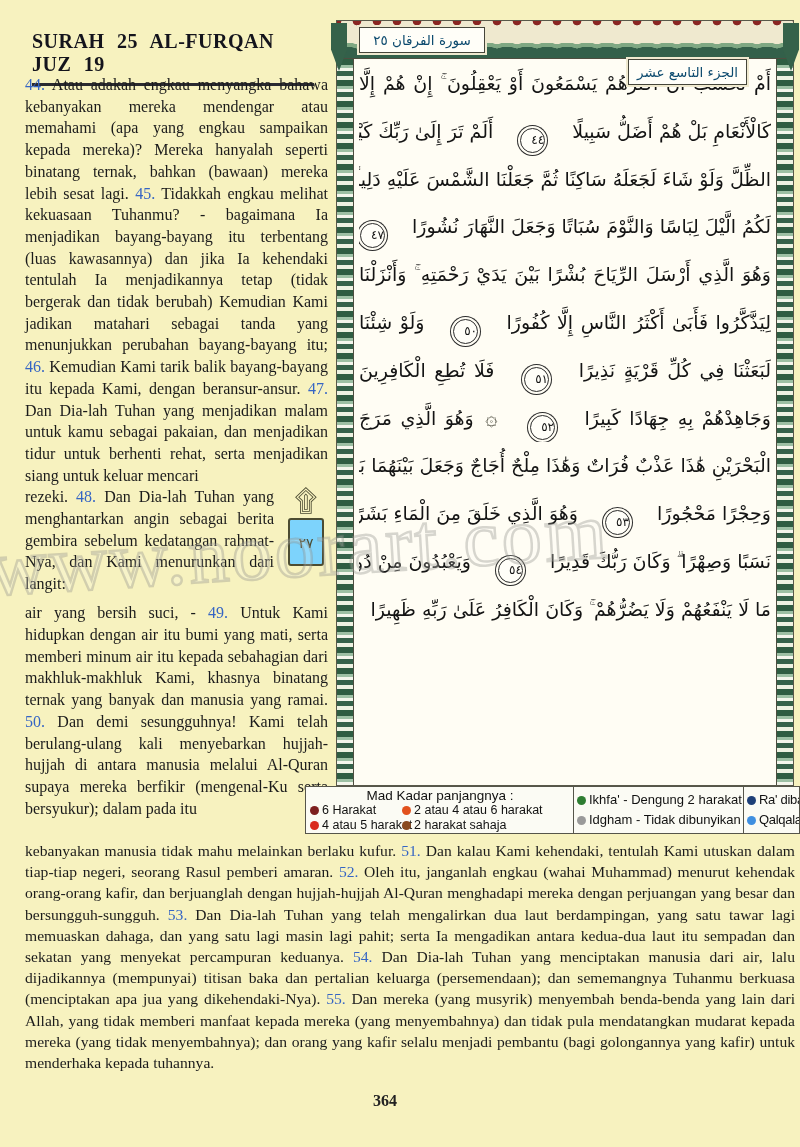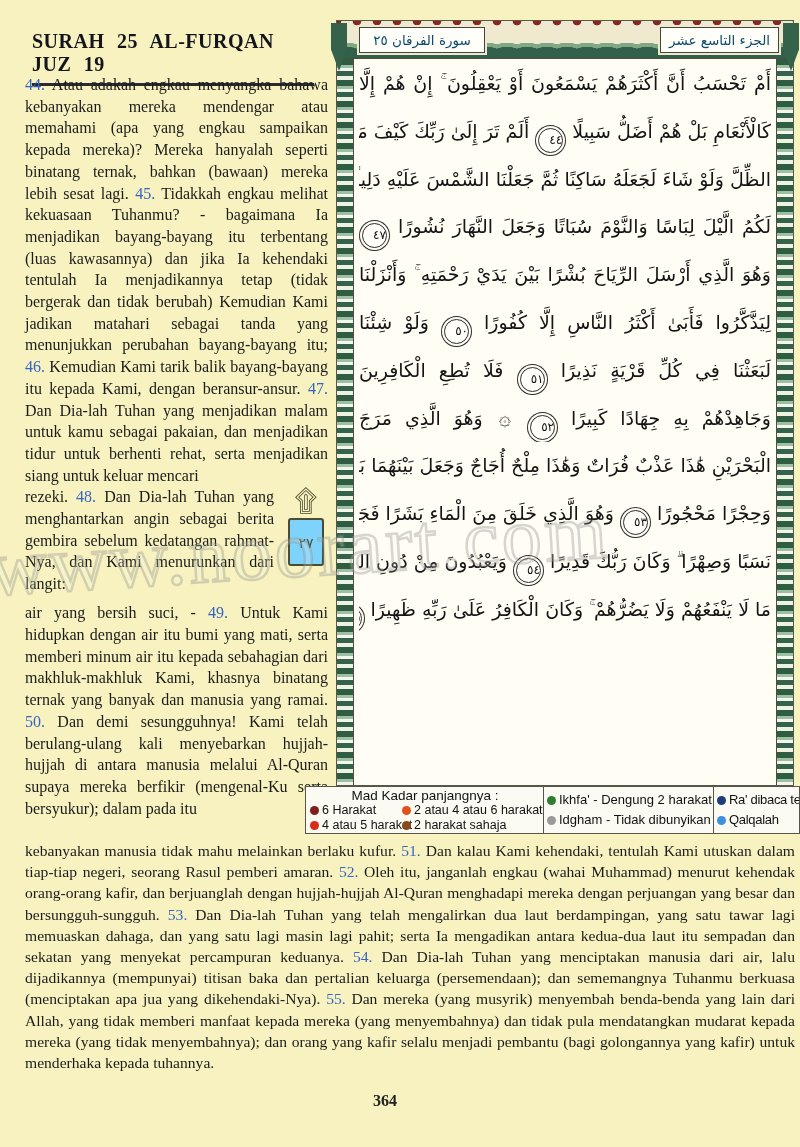--- a/index.html
+++ b/index.html
@@ -42,21 +42,21 @@
   .band::before { left:-6px; clip-path:polygon(0 0,100% 0,100% 55%,50% 100%,0 55%); }
   .band::after  { right:-6px; clip-path:polygon(0 0,100% 0,100% 55%,50% 100%,0 55%); }
   .cartouche {
     position:absolute; top:6px; height:26px; line-height:24px;
     background:#fffef8; border:1px solid #45453a;
     direction:rtl; text-align:center;
     font-family:"DejaVu Sans", sans-serif; font-size:13.5px; color:#0c4a6e;
     padding:0 8px; z-index:3; box-shadow:0 0 0 2px #efe9cf;
   }
   .cartouche.surah { left:22px;  min-width:126px; }
-  .cartouche.juz   { right:14px; min-width:104px; }
+  .cartouche.juz   { right:46px; min-width:104px;margin-top:32px; }
   .frame-body { flex:1; display:flex; }
   .sideband {
     width:17px; flex:0 0 17px;
     background-color:#f2f4e8;
     background-image:repeating-linear-gradient(180deg,
       #2f5d42 0 6px, #9dc0a4 6px 9px, #f4f6ec 9px 12px,
       #35624a 12px 17px, #eef2e2 17px 21px);
   }
   .sideband.left  { border-right:1px solid #4e4e40; }
   .sideband.right { border-left:1px solid #4e4e40; }
@@ -69,21 +69,21 @@
     font-size:19px; line-height:47.8px; height:47.8px;
     color:#141414; white-space:nowrap;
     text-align:justify; text-align-last:justify;
     overflow:hidden;
   }
   .ayah {
     display:inline-block; width:25px; height:25px; line-height:23px;
     border:1px solid #2c2c2c; border-radius:50%;
     box-shadow:0 0 0 2px #fffdf4, 0 0 0 3px #2c2c2c;
     font-size:12px; text-align:center; background:#fffef8;
-    vertical-align:-6px; margin:0 3px; white-space:normal;
+    vertical-align:-6px; margin:0 21px; white-space:normal;
   }
   .rub { font-size:21px; color:#3a3a2c; margin:0 3px; }
   
   .trans-col {
     position:absolute; left:25px; top:74px; width:303px;
     font-size:16px; line-height:21.7px; text-align:justify;
   }
   .trans-col p { text-align:justify; }
   .part2 { position:relative; padding-right:54px; min-height:116px; }
   .vnum { color:#3565c4; }
@@ -99,21 +99,21 @@
     background:#7dd3fc; color:#4c4c32;
     font-family:"DejaVu Sans", sans-serif; font-size:14px; line-height:46px;
   }
   
   .legend {
     position:absolute; left:305px; top:786px; width:495px; height:48px;
     display:flex; background:#fbfbf4; border:1px solid #55554a;
     font-family:"Liberation Sans", sans-serif; color:#111;
   }
   .lp { border-right:1px solid #55554a; overflow:hidden; }
-  .lp1 { width:238px; padding:1px 3px 0 4px; }
+  .lp1 { width:268px; padding:1px 3px 0 4px; }
   .lp1 .ltitle { text-align:center; font-size:13.5px; line-height:15px; }
   .lgrid { display:grid; grid-template-columns:92px 1fr; }
   .lp1 .litem { font-size:12.5px; line-height:14.5px; white-space:nowrap; }
   .lp2 { width:170px; display:flex; flex-direction:column; justify-content:center; padding:16px 3px; }
   .lp2 .litem { font-size:13px; line-height:20px; white-space:nowrap; }
   .lp3 { flex:1; border-right:none; display:flex; flex-direction:column; justify-content:center; padding:0 3px; }
   .lp3 .litem { font-size:13px; line-height:20px; white-space:nowrap; letter-spacing:-0.3px; }
   .dot {
     display:inline-block; width:9px; height:9px; border-radius:50%;
     margin-right:3px; vertical-align:-1px;

